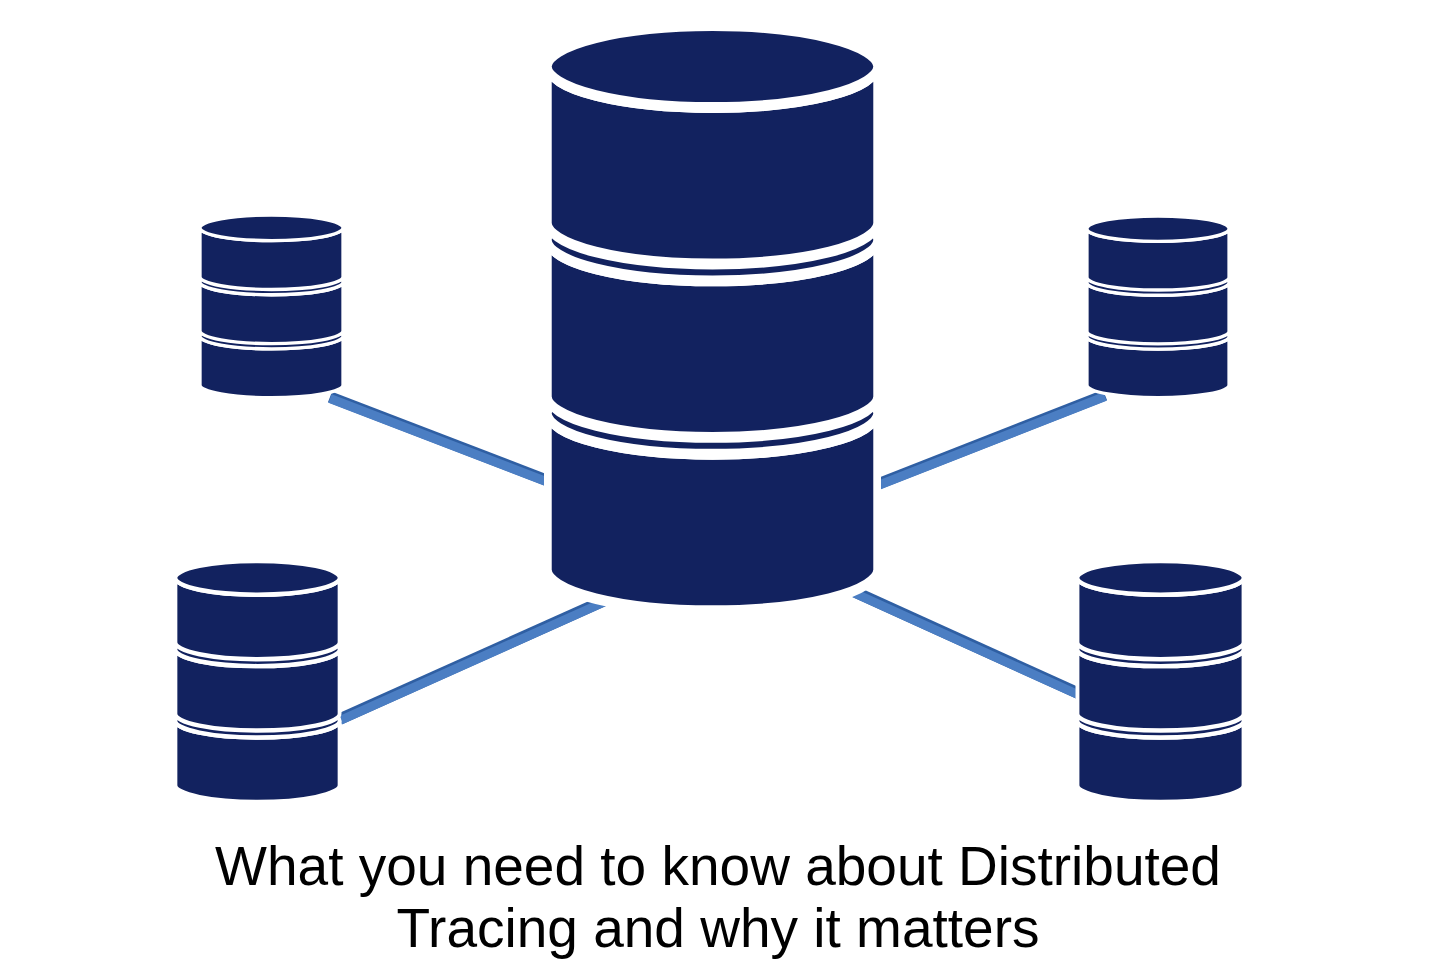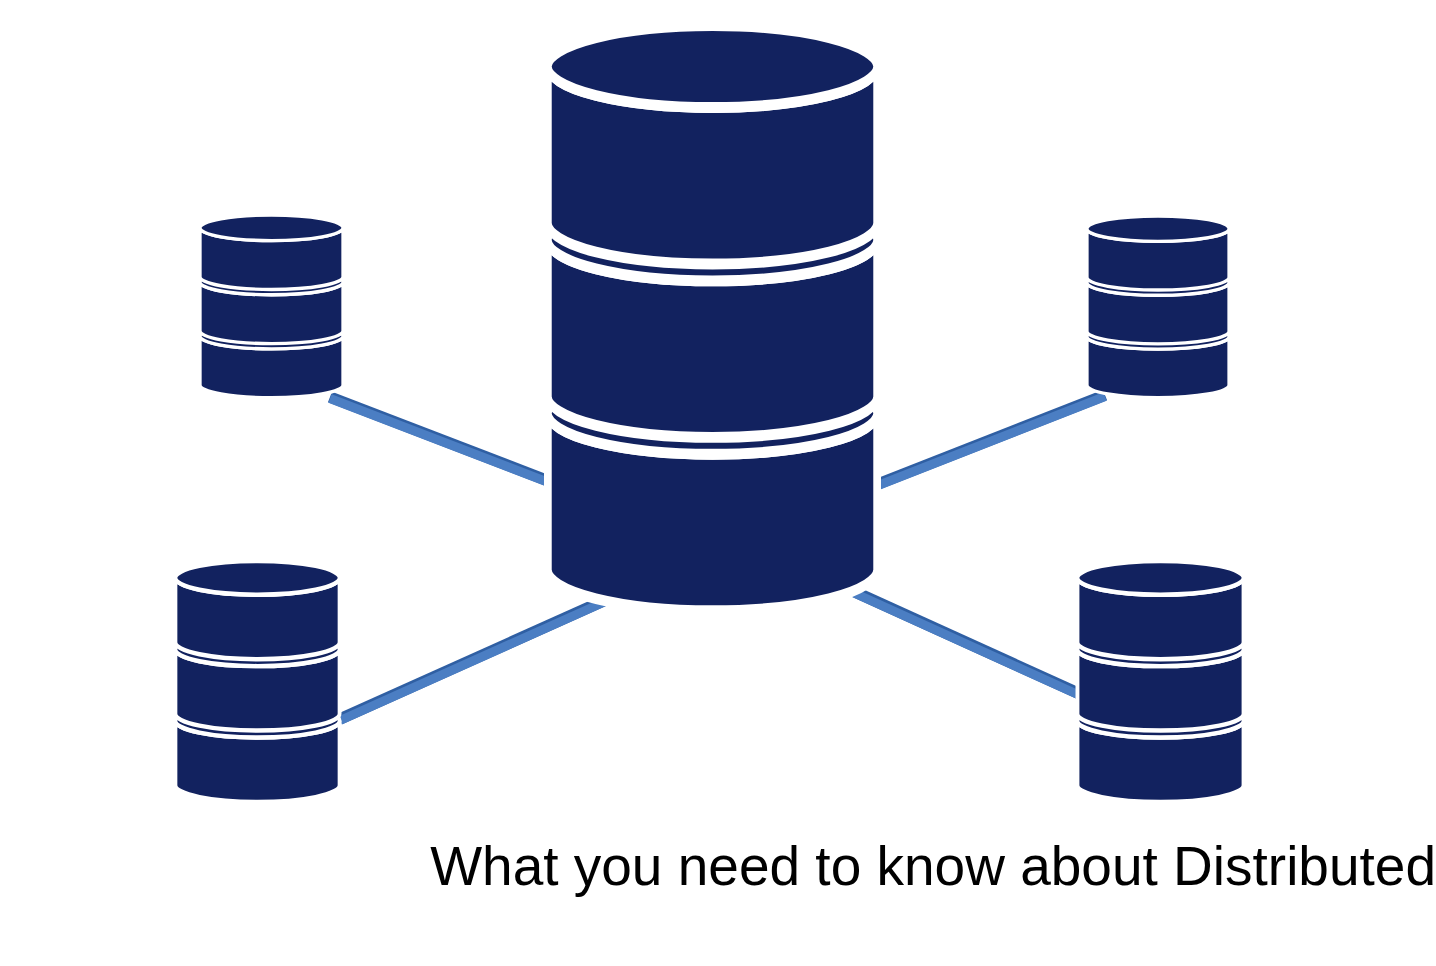--- a/index.html
+++ b/index.html
@@ -32,21 +32,21 @@
   .link-core {
     stroke: var(--link-fill, #4b7ec3);
     stroke-width: 9;
     fill: none;
   }
   .title {
     position: absolute;
     left: 0;
     right: 0;
     top: 835px;
-    text-align: right;
+    text-align: center;
     color: var(--title-text, #000000);
     font-size: 55px;
     line-height: 62px;
     font-weight: 400;
     letter-spacing: 0px;
   }
 </style>
 </head>
 <body>
 
@@ -87,13 +87,14 @@
   <use href="#db-icon" class="db-use" x="197" y="212" width="149" height="188"></use>
   <use href="#db-icon" class="db-use" x="1084" y="213" width="148" height="187"></use>
   <use href="#db-icon" class="db-use" x="172" y="557" width="171" height="248"></use>
   <use href="#db-icon" class="db-use" x="1074" y="557" width="173" height="248"></use>
 
   <use href="#db-icon" class="db-use" x="541" y="16" width="343" height="602"></use>
 </svg>
 
 <div class="title">
   <div>What you need to know about Distributed</div>
+  <div>Tracing and why it matters</div>
 </div>
 
 </body></html>

